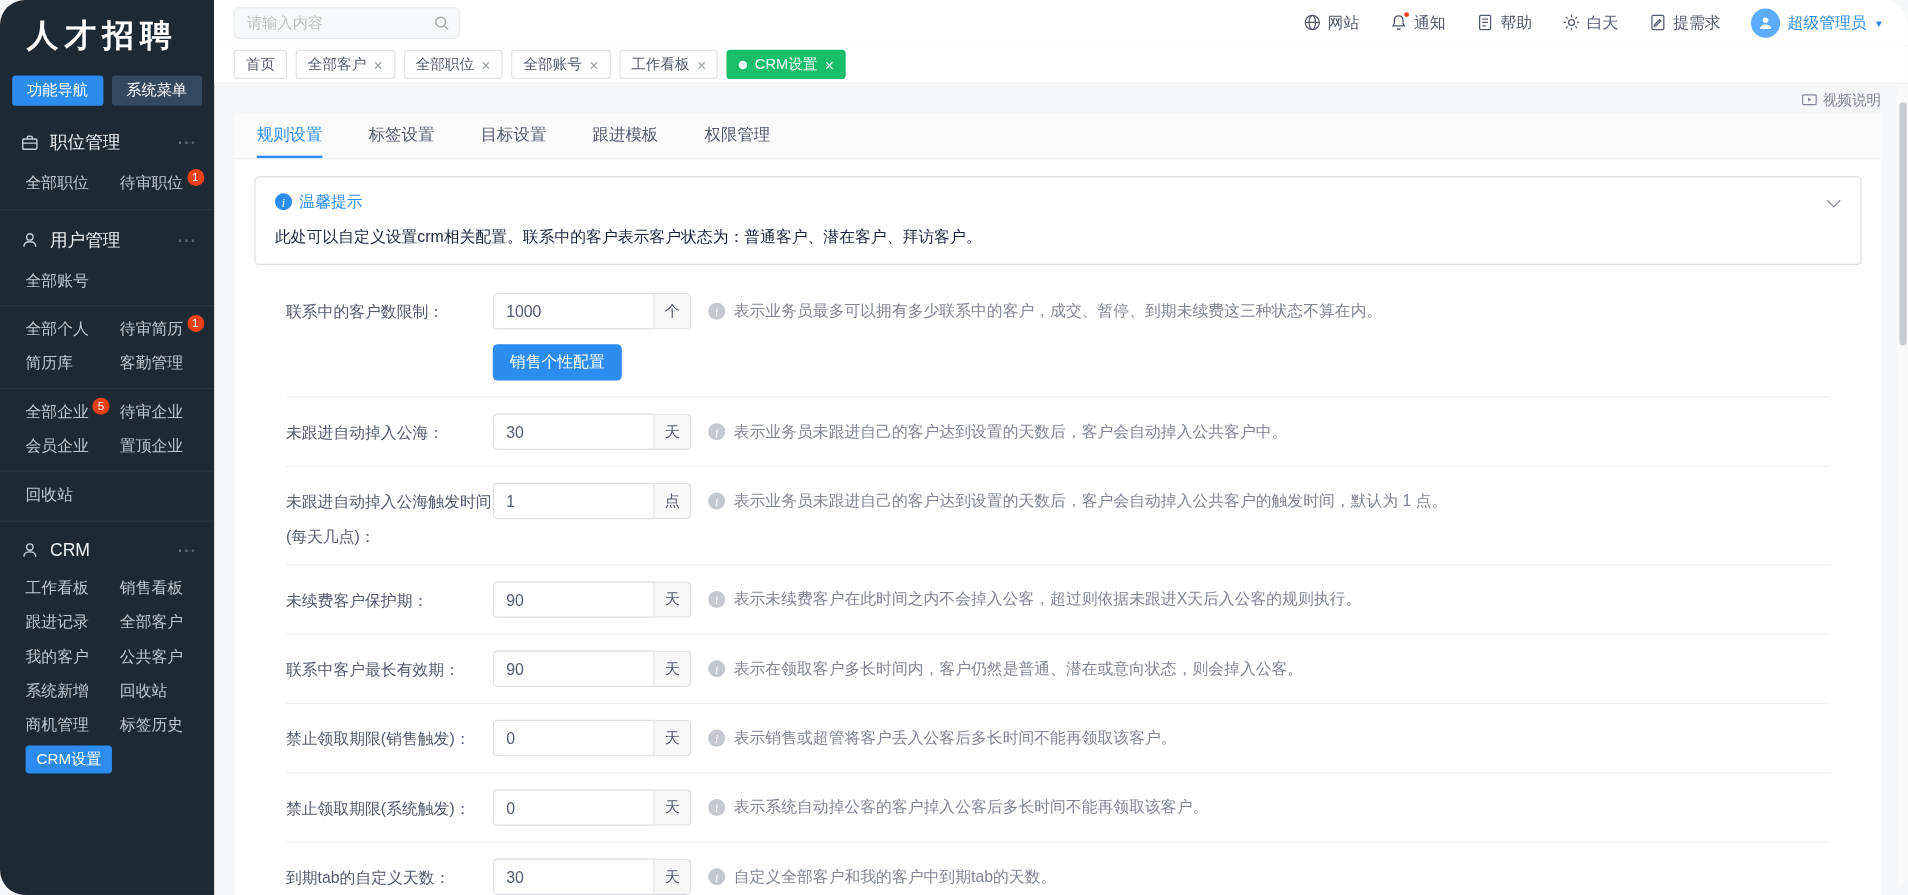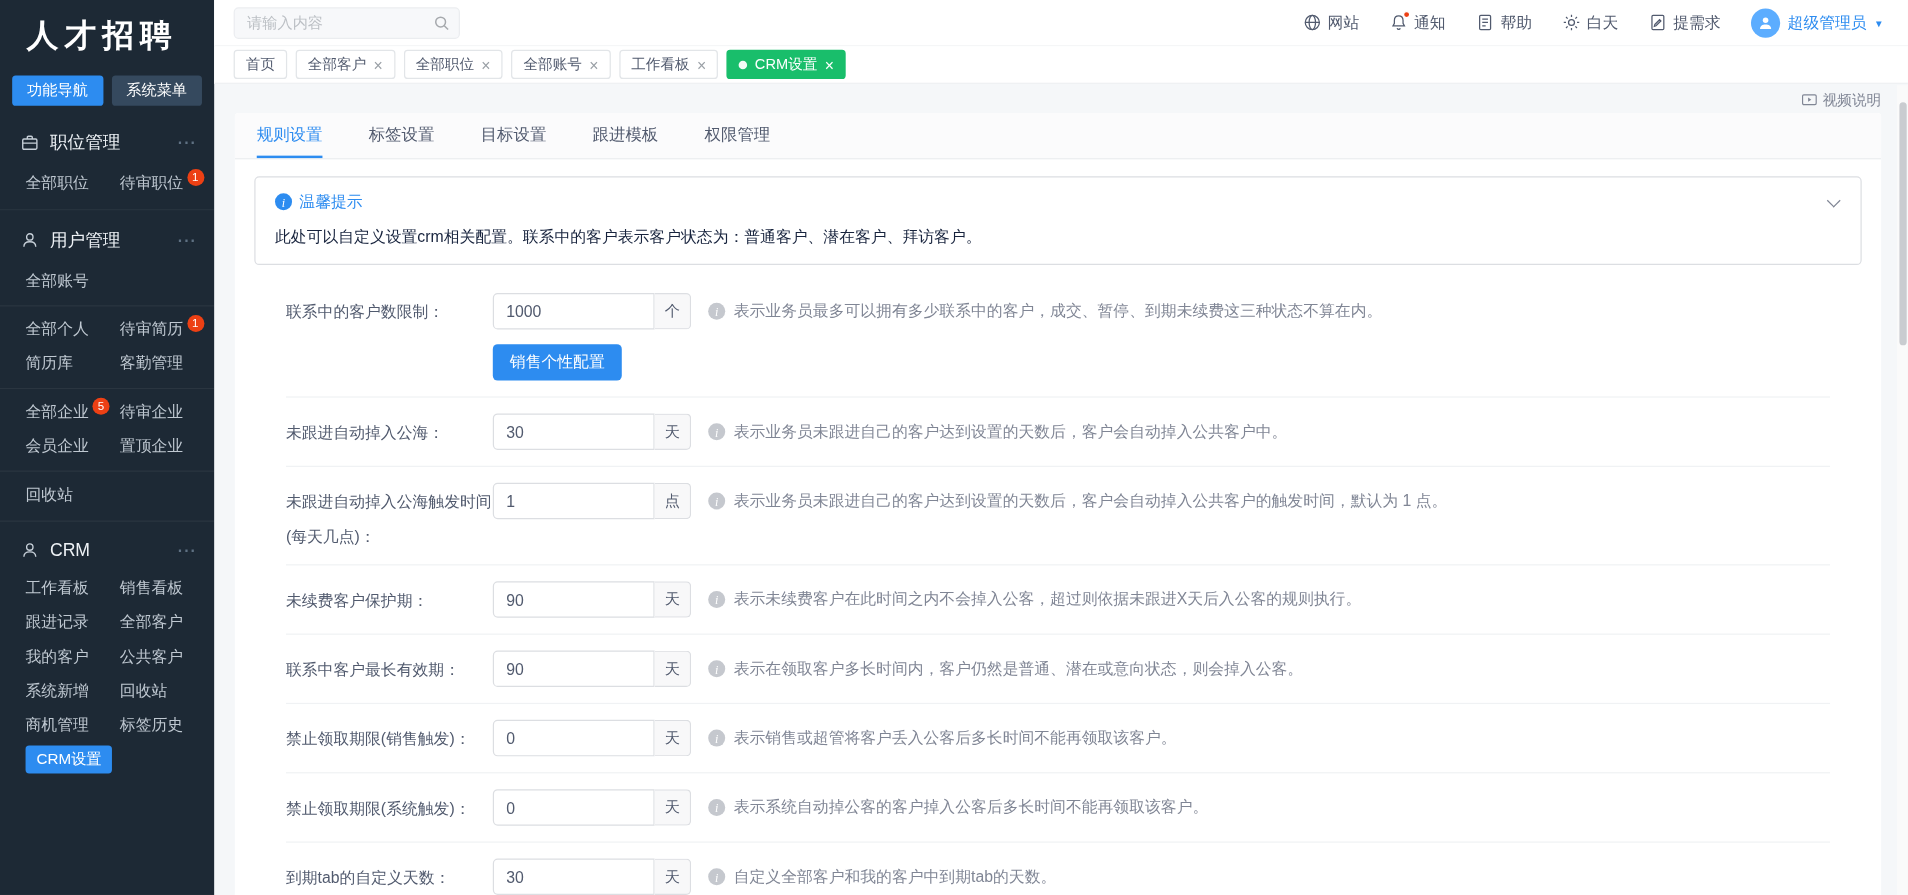--- a/index.html
+++ b/index.html
@@ -1,18 +1,18 @@
 <!DOCTYPE html>
 <html><head>
 <meta charset="utf-8">
 <style>
   *{box-sizing:border-box;margin:0;padding:0;}
   html,body{width:1908px;height:895px;overflow:hidden;}
   body{font-family:"Liberation Sans","DejaVu Sans",sans-serif;background:#f5f7f9;}
-  .stage{width:1908px;height:895px;overflow:hidden;position:relative;background:#f5f7f9;}
+  .stage{width:1908px;height:895px;overflow:hidden;position:relative;background:#f5f7f9;border-radius:25px;}
   .scale{width:1568px;height:736px;transform:scale(1.2168,1.2160);transform-origin:0 0;display:flex;position:relative;background:#f5f7f9;}
 
   
   .sidebar{width:176px;min-width:176px;background:#1d2935;display:flex;flex-direction:column;overflow:hidden;}
   .logo{color:#fff;font-size:26px;font-weight:bold;letter-spacing:5px;padding:12px 0 10px 22px;}
   .side-tabs{display:flex;gap:7px;padding:5px 10px 6px;}
   .side-tab{flex:1;height:25px;border:none;border-radius:3px;font-size:12.5px;color:#fff;cursor:pointer;background:#35495e;font-family:inherit;}
   .side-tab.active{background:#2d8cf0;}
   .section + .section{border-top:1px solid rgba(255,255,255,.06);margin-top:3px;}
   .section-header{display:flex;align-items:center;gap:9px;padding:15px 14px 9px 17px;color:#eef2f6;font-size:14.5px;cursor:pointer;}

